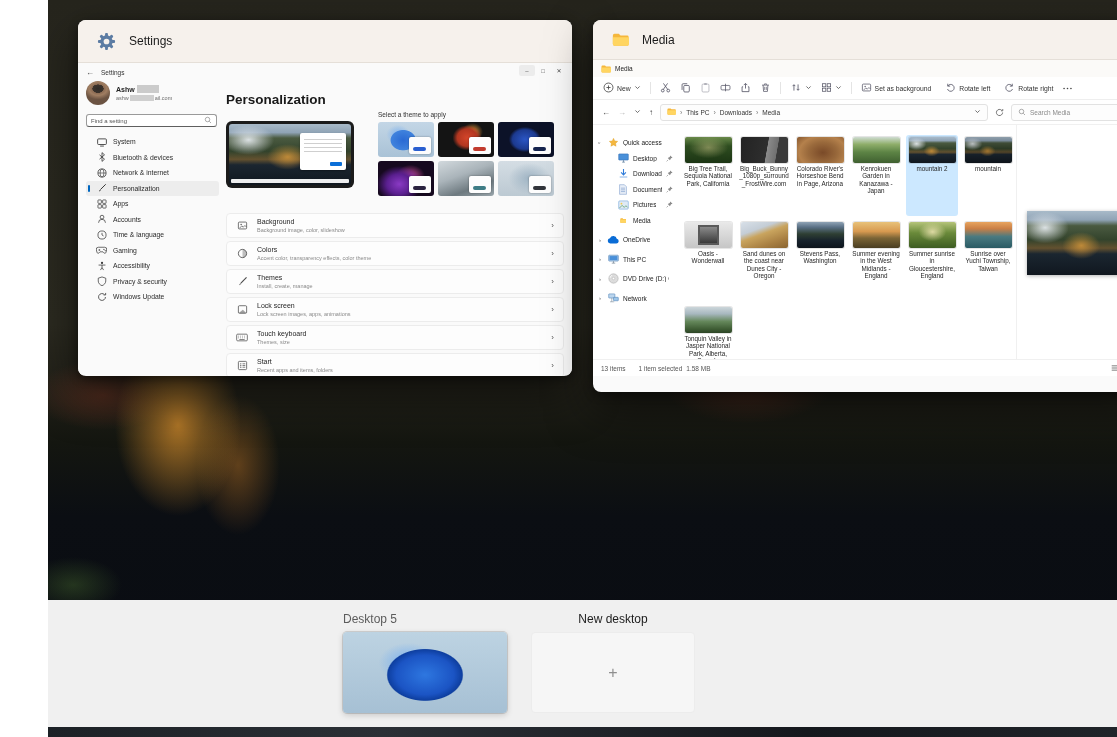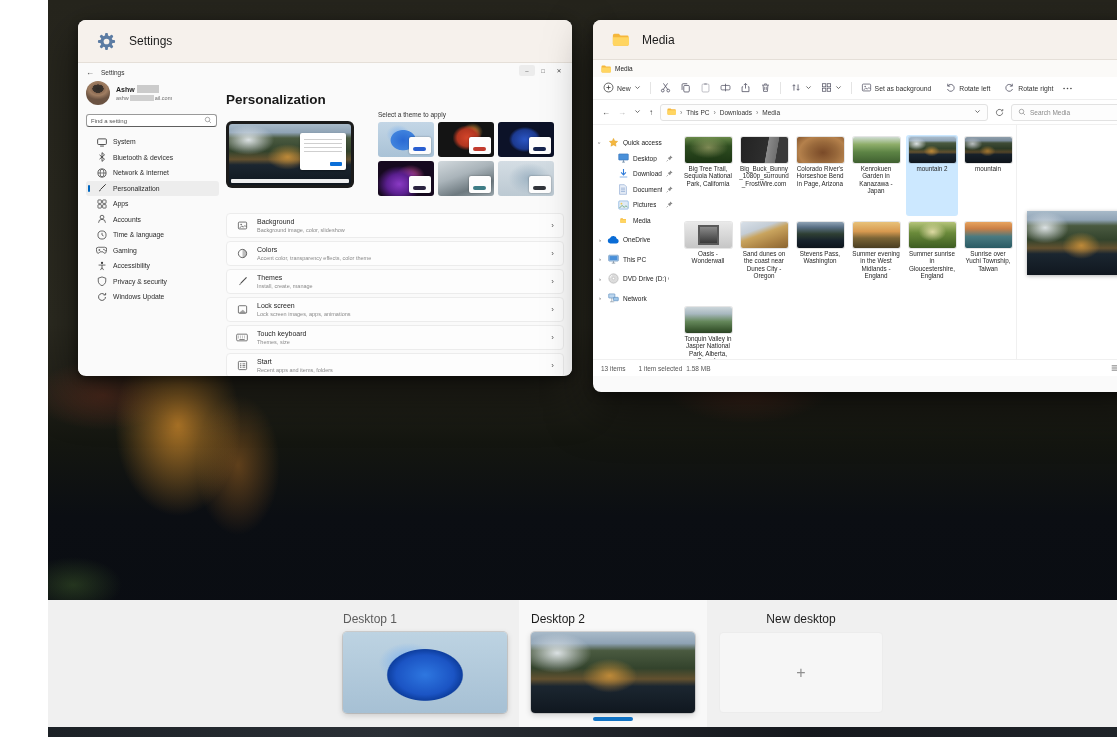--- a/index.html
+++ b/index.html
@@ -935,34 +935,27 @@
             </span>
         </span>
       </div>
     </div>
   </section>
 
   <div class="desktops">
     <div class="desk-row">
 
         <div class="desk-cell">
-          <div class="desk-label">Desktop 1</div>
+          <div class="desk-label">Desktop 5</div>
           <div class="desk-thumb desktop-bloom">
             <span class="desk-plus"></span>
           </div>
 
         </div>
 
-        <div class="desk-cell active">
-          <div class="desk-label">Desktop 2</div>
-          <div class="desk-thumb autumn-scene">
-            <span class="desk-plus"></span>
-          </div>
-          <span class="indicator"></span>
-        </div>
 
         <div class="desk-cell new">
           <div class="desk-label">New desktop</div>
           <div class="desk-thumb desktop-new">
             <span class="desk-plus">+</span>
           </div>
 
         </div>
       </div>
   </div>

